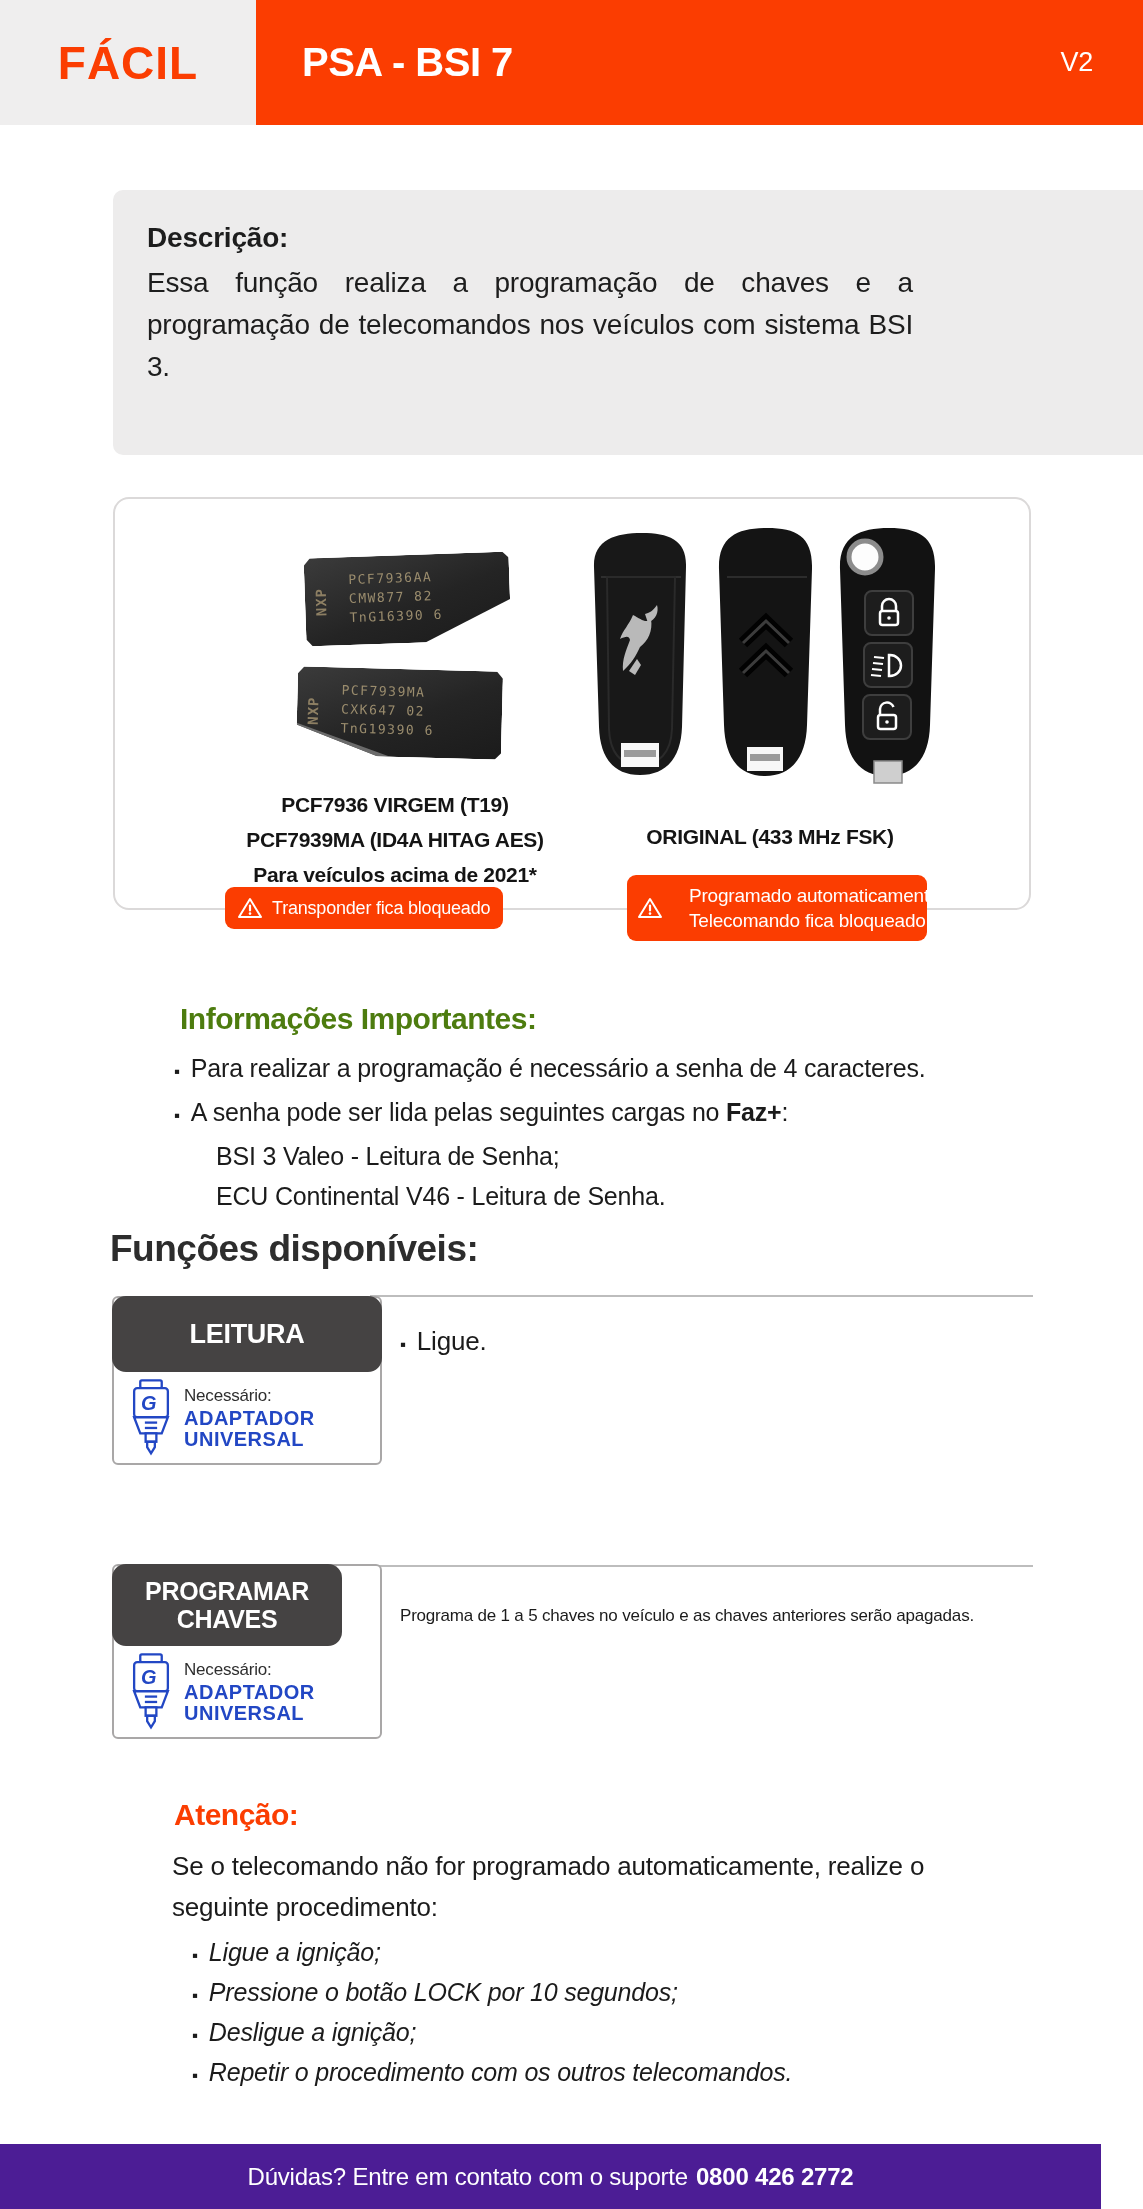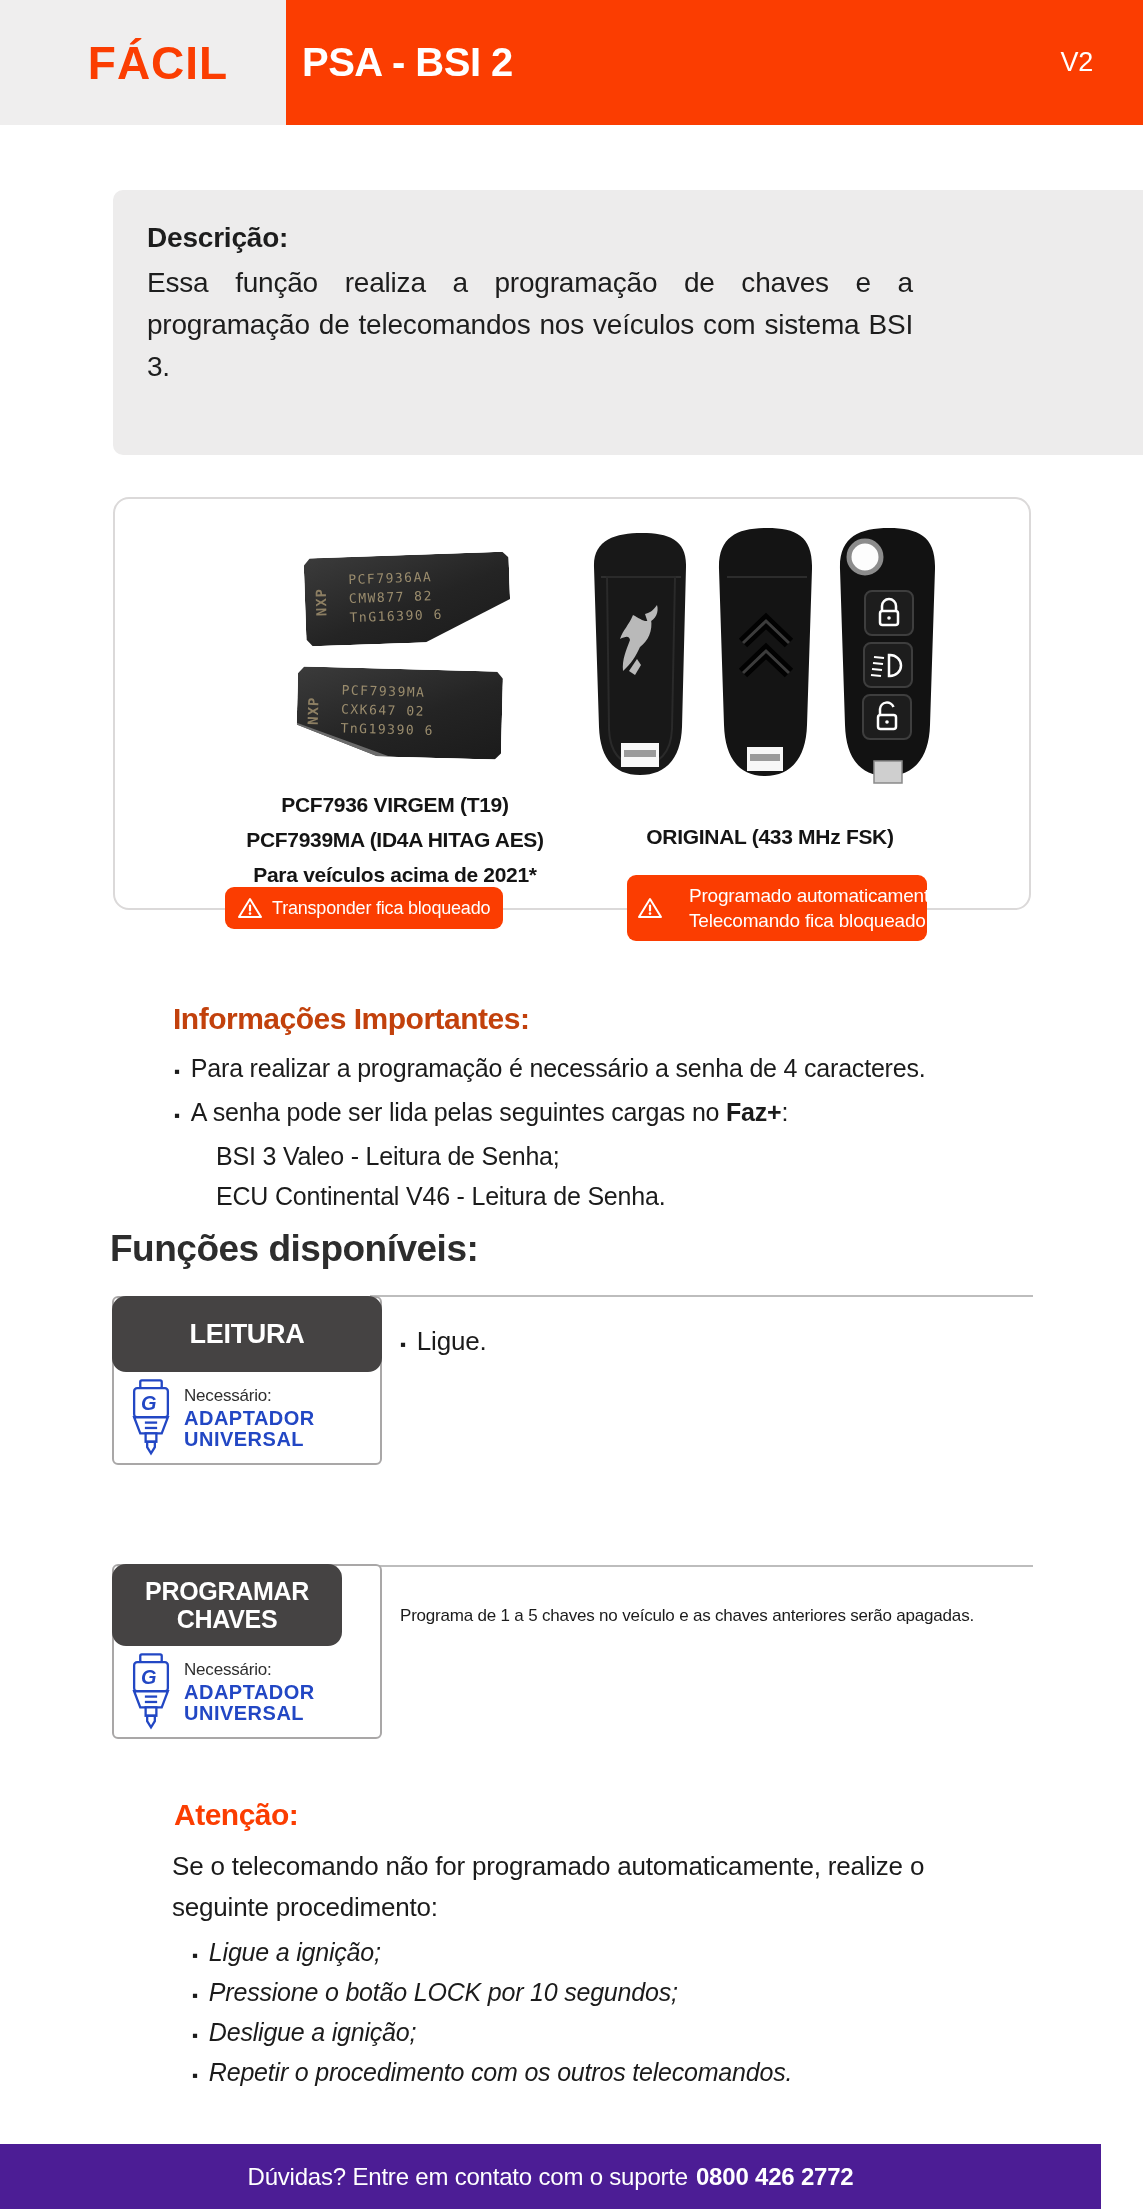--- a/index.html
+++ b/index.html
@@ -4,21 +4,21 @@
 <style>
   html,body{margin:0;padding:0;background:#fff;}
   .page{
     position:relative;width:1143px;height:2209px;background:#ffffff;overflow:hidden;
     font-family:"Liberation Sans","DejaVu Sans",sans-serif;color:#1c1c1c;
     letter-spacing:-0.2px;
   }
   
   .header{position:absolute;top:0;left:0;width:1143px;height:125px;background:#fb3d01;}
   .logo-box{position:absolute;left:0;top:0;width:256px;height:125px;background:#efeeee;
-    display:flex;align-items:center;justify-content:center;padding-left:30px;}
+    display:flex;align-items:center;justify-content:center;}
   .logo{color:#fb3d01;font-size:46px;font-weight:800;letter-spacing:1px;}
   .header-title{position:absolute;left:302px;top:0;height:125px;line-height:125px;
     color:#fff;font-size:40px;font-weight:800;letter-spacing:-0.5px;}
   .header-version{position:absolute;right:50px;top:0;height:125px;line-height:125px;
     color:#fff;font-size:27px;font-weight:400;}
   
   .desc-box{position:absolute;left:113px;top:190px;width:1100px;height:265px;
     background:#edecec;border-radius:10px;box-sizing:border-box;padding:32px 40px 0 34px;}
   .desc-title{font-size:28px;font-weight:800;color:#1d1d1d;margin-bottom:8px;}
   .desc-body{margin:0;width:766px;font-size:28px;line-height:1.5;color:#1d1d1d;text-align:justify;}
@@ -42,22 +42,22 @@
   .caption-left{left:100px;top:288px;width:360px;}
   .caption-right{left:490px;top:320px;width:330px;}
   .badge{position:absolute;background:#fb3d01;border-radius:9px;color:#fff;display:flex;
     align-items:center;box-sizing:border-box;z-index:3;}
   .badge-left{left:110px;top:388px;width:278px;height:42px;padding:0 12px;gap:9px;}
   .badge-left .badge-text{font-size:18px;white-space:nowrap;}
   .badge-right{left:512px;top:376px;width:300px;height:66px;padding:6px 10px;gap:26px;}
   .badge-right .badge-text{font-size:19px;line-height:25px;white-space:nowrap;}
   .warn-svg{width:26px;height:24px;flex:0 0 auto;}
   
-  .info-heading{position:absolute;left:173px;top:1002px;font-size:30px;font-weight:800;
-    color:#c2410c;letter-spacing:-0.5px;}
+  .info-heading{position:absolute;left:180px;top:1002px;font-size:30px;font-weight:800;
+    color:#4d7c0f;letter-spacing:-0.5px;}
   .info-list{position:absolute;left:174px;top:1048px;width:870px;font-size:25px;color:#1b1b1b;}
   .b-row{display:flex;align-items:baseline;line-height:40px;}
   .b-row::before{content:"▪";font-size:17px;margin-right:11px;color:#1b1b1b;}
   .sub-row{line-height:40px;padding-left:42px;}
   .bold{font-weight:800;}
   
   .funcoes-heading{position:absolute;left:110px;top:1228px;font-size:37px;font-weight:800;
     color:#2d2d2d;letter-spacing:-0.5px;}
   .divider{position:absolute;height:2px;background:#bdbdbd;width:663px;left:370px;}
   .divider-1{top:1295px;}
@@ -92,21 +92,21 @@
 </style>
 </head>
 <body>
 
 <div class="page">
 
   <div class="header">
     <div class="logo-box">
       <span class="logo">FÁCIL</span>
     </div>
-    <span class="header-title">PSA - BSI 2</span>
+    <span class="header-title">PSA - BSI 7</span>
     <span class="header-version">V2</span>
   </div>
 
   <div class="desc-box">
     <div class="desc-title">Descrição:</div>
     <p class="desc-body">Essa função realiza a programação de chaves e a programação de telecomandos nos veículos com sistema BSI 3.</p>
   </div>
 
   <div class="kit-card">
 

